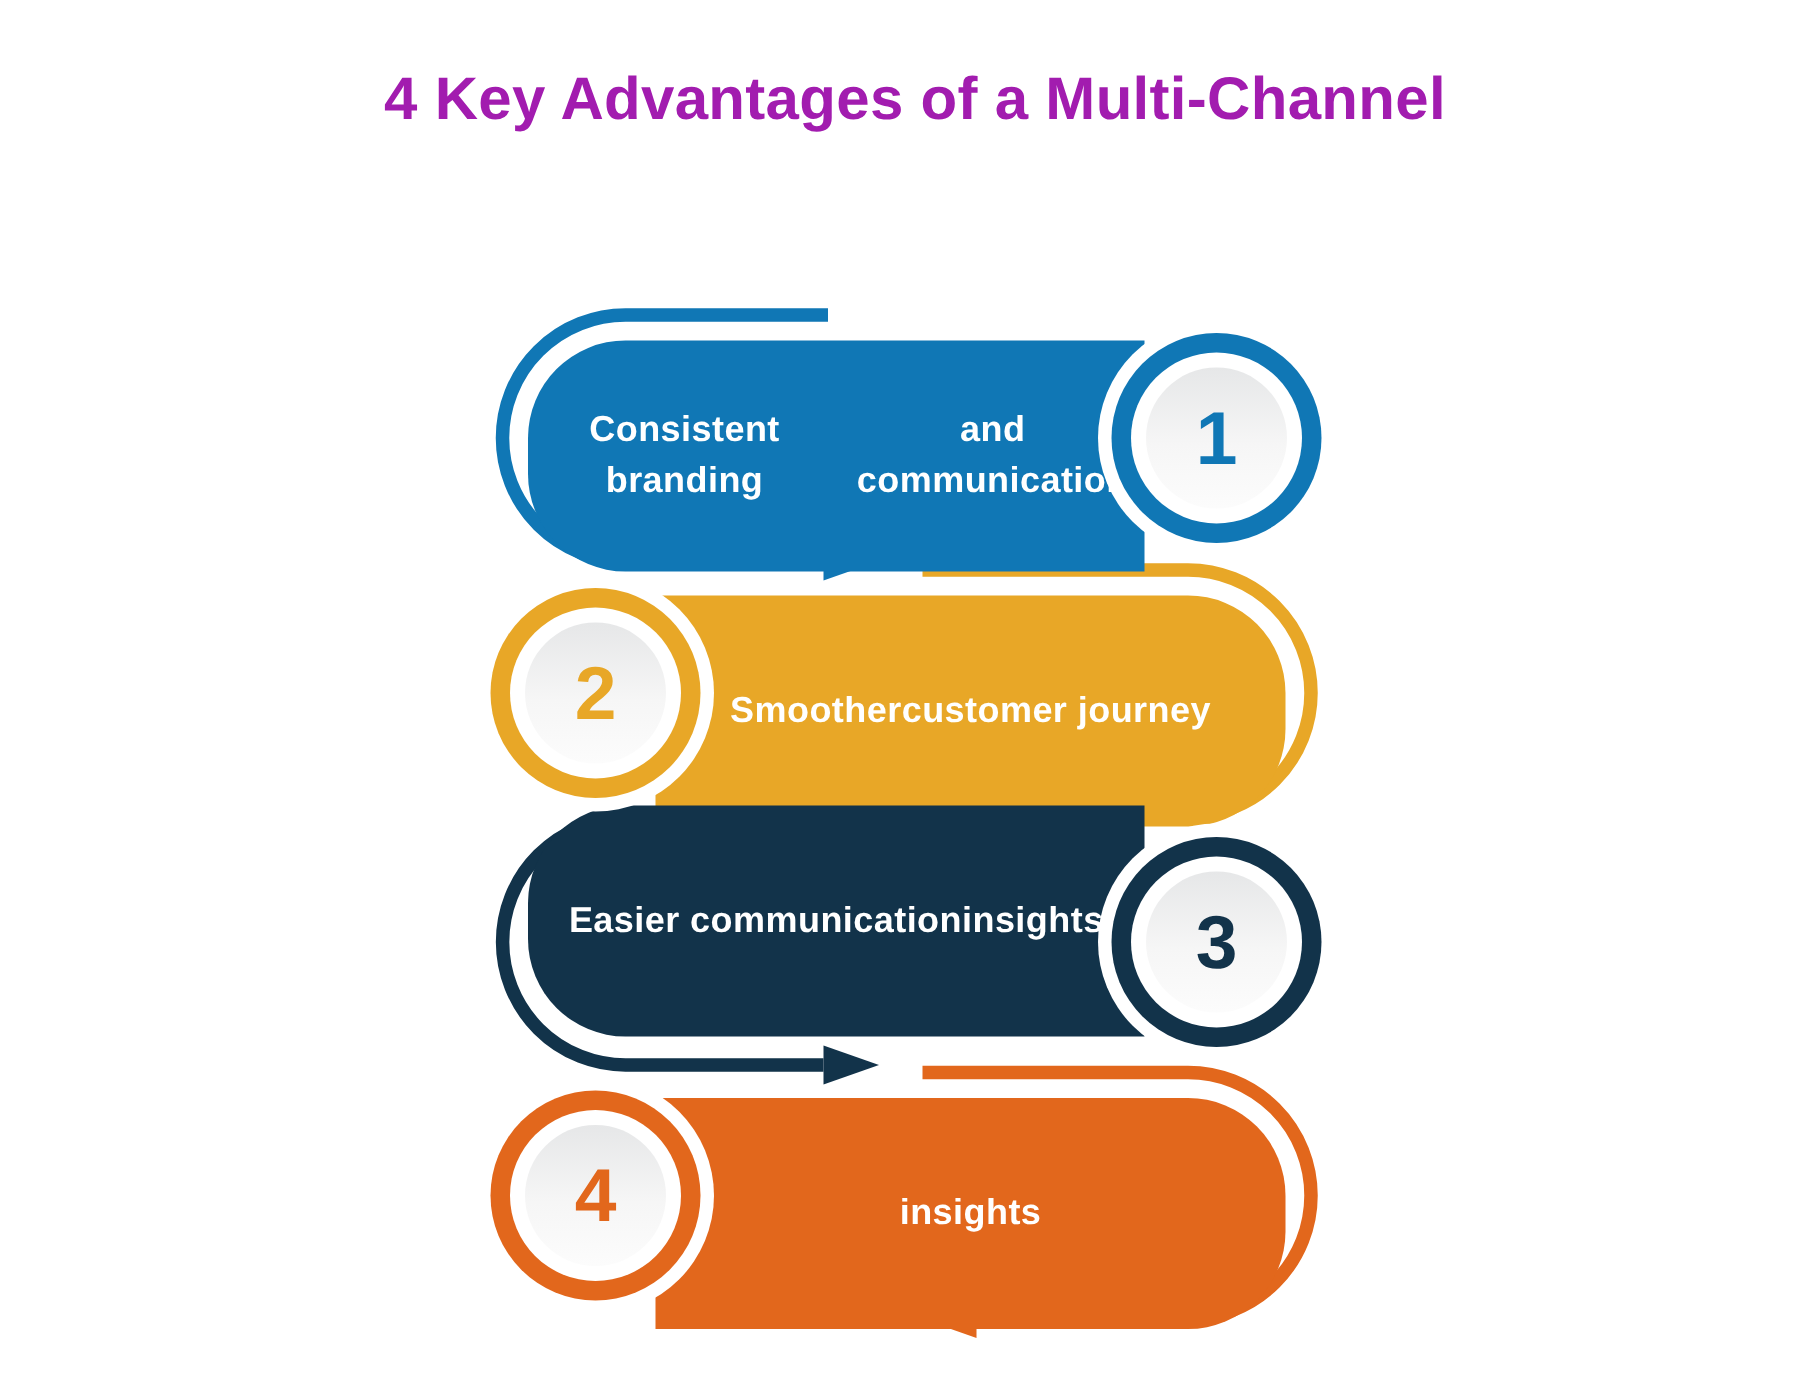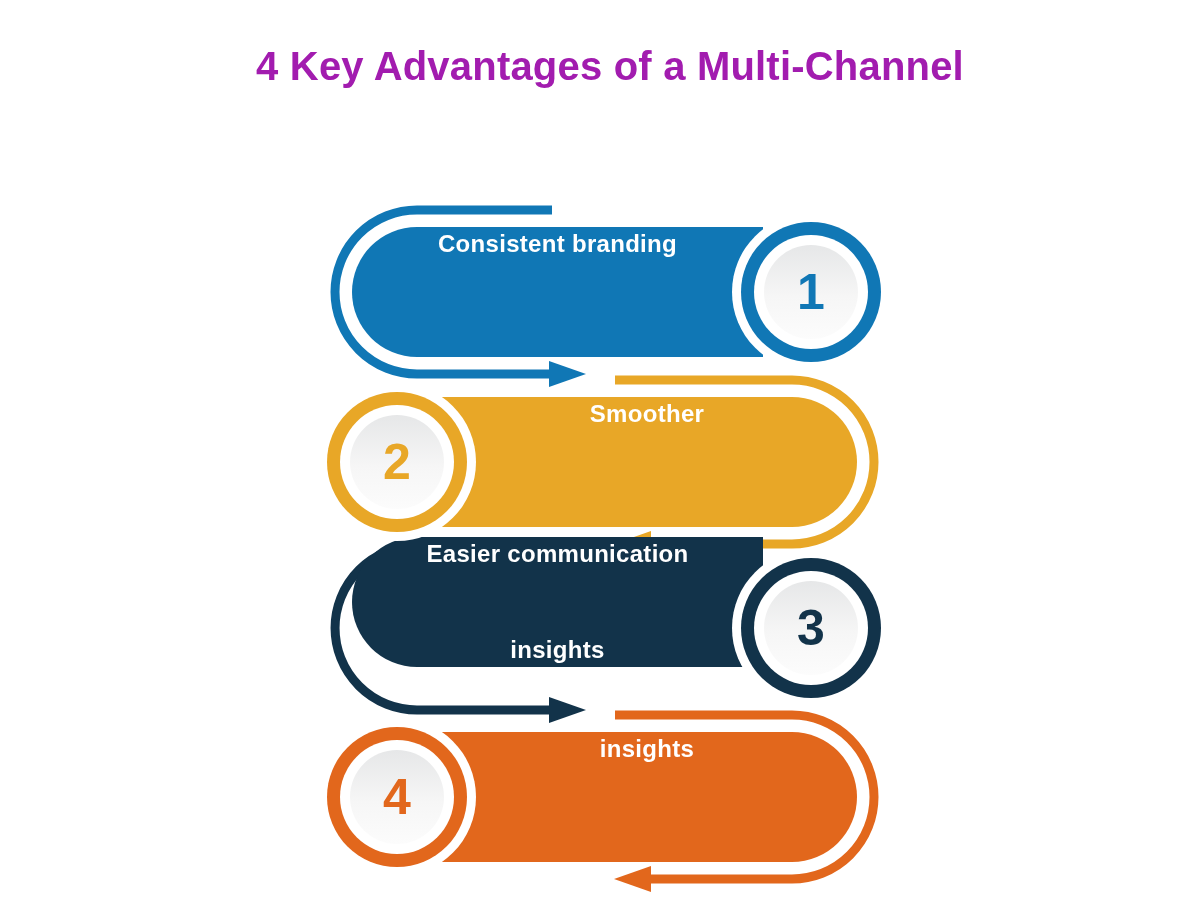--- a/index.html
+++ b/index.html
@@ -31,27 +31,26 @@
     top: 0; left: 0;
     width: 1200px; height: 923px;
     z-index: 1;
   }
   svg.arrows .loop { fill: none; stroke: var(--c); stroke-width: 9; }
   svg.arrows .head { fill: var(--c); stroke: none; }
 
   
   .pill {
     position: absolute;
-    height: 130px;
+    height: 154px;
     background: var(--c);
     z-index: 2;
     display: flex;
-    flex-direction: column;
     align-items: center;
-    justify-content: space-between;
+    justify-content: center;
     text-align: center;
     color: #ffffff;
     font-size: 24px;
     font-weight: bold;
     line-height: 1.4;
     letter-spacing: 0.3px;
   }
   .pill.round-left  { border-radius: 65px 0 0 65px; }
   .pill.round-right { border-radius: 0 65px 65px 0; }
   .pill-1 { left: 352px; top: 227px; width: 411px; }
@@ -115,31 +114,33 @@
       <polygon class="head" points="549,697 586,710 549,723"></polygon>
     </g>
     <g style="--c: #E2671C;">
       <path class="loop" d="M 615 715 H 792 A 82 82 0 0 1 792 879 H 651"></path>
       <polygon class="head" points="651,866 614,879 651,892"></polygon>
     </g>
   </svg>
 
   <div class="pill pill-1 round-left" style="--c: #1077B5;">
     <div>Consistent branding</div>
+    <div>and communication</div>
   </div>
   <div class="badge badge-1" style="--c: #1077B5;">
     <div class="badge-white">
       <div class="badge-core">
         <span class="num">1</span>
       </div>
     </div>
   </div>
 
   <div class="pill pill-2 round-right" style="--c: #E8A727;">
     <div>Smoother</div>
+    <div>customer journey</div>
   </div>
   <div class="badge badge-2" style="--c: #E8A727;">
     <div class="badge-white">
       <div class="badge-core">
         <span class="num">2</span>
       </div>
     </div>
   </div>
 
   <div class="pill pill-3 round-left" style="--c: #12334A;">

